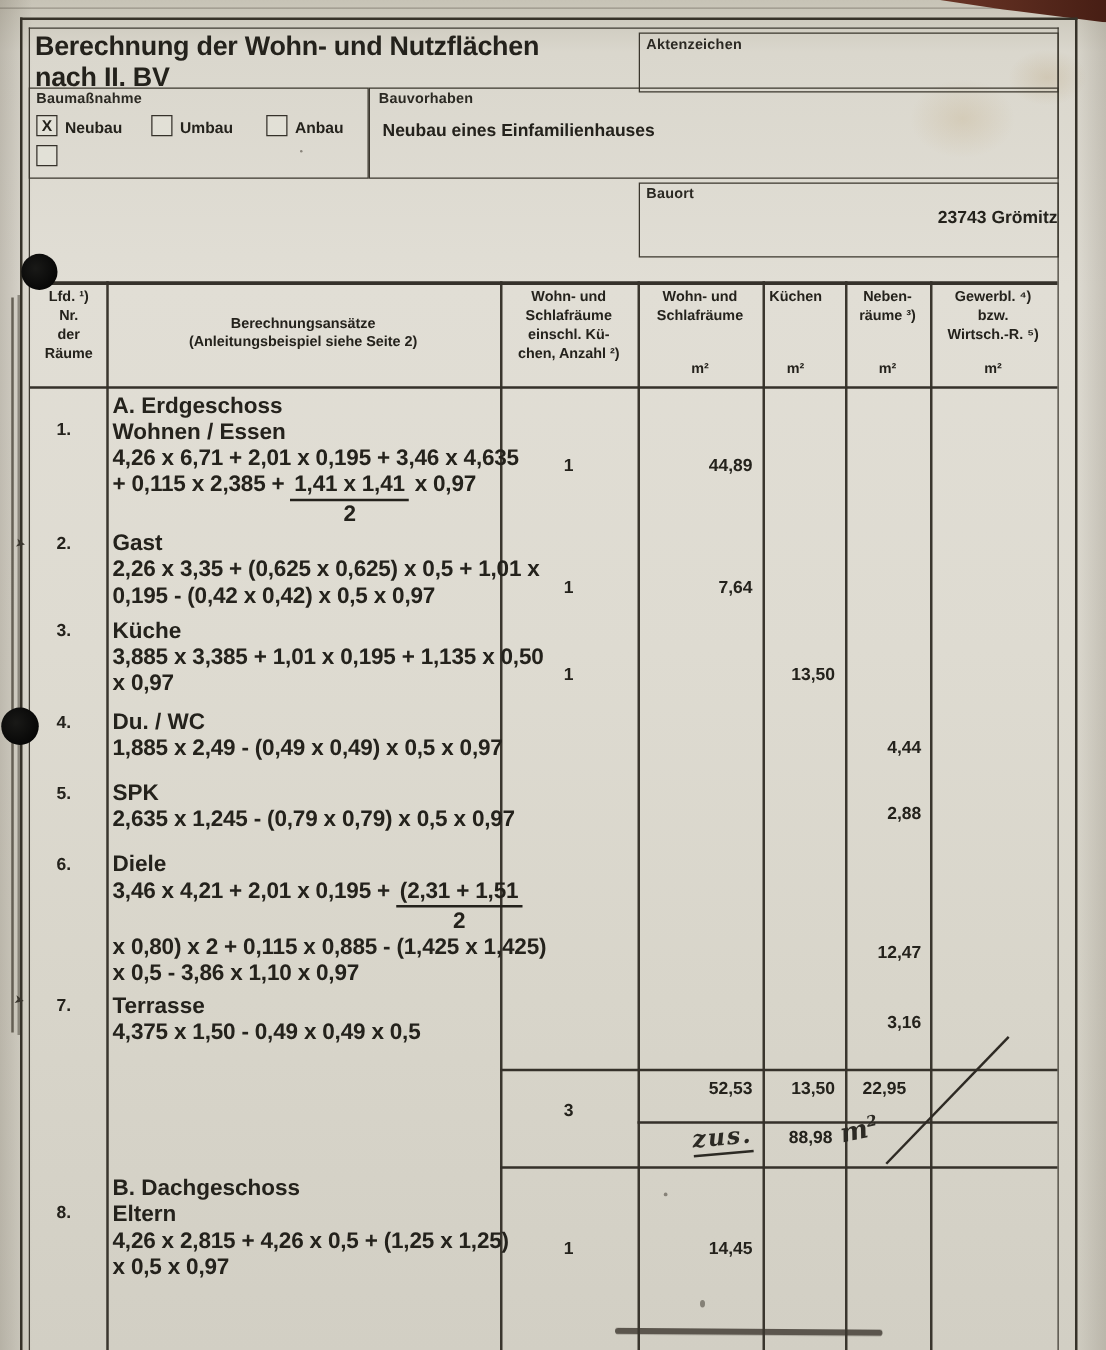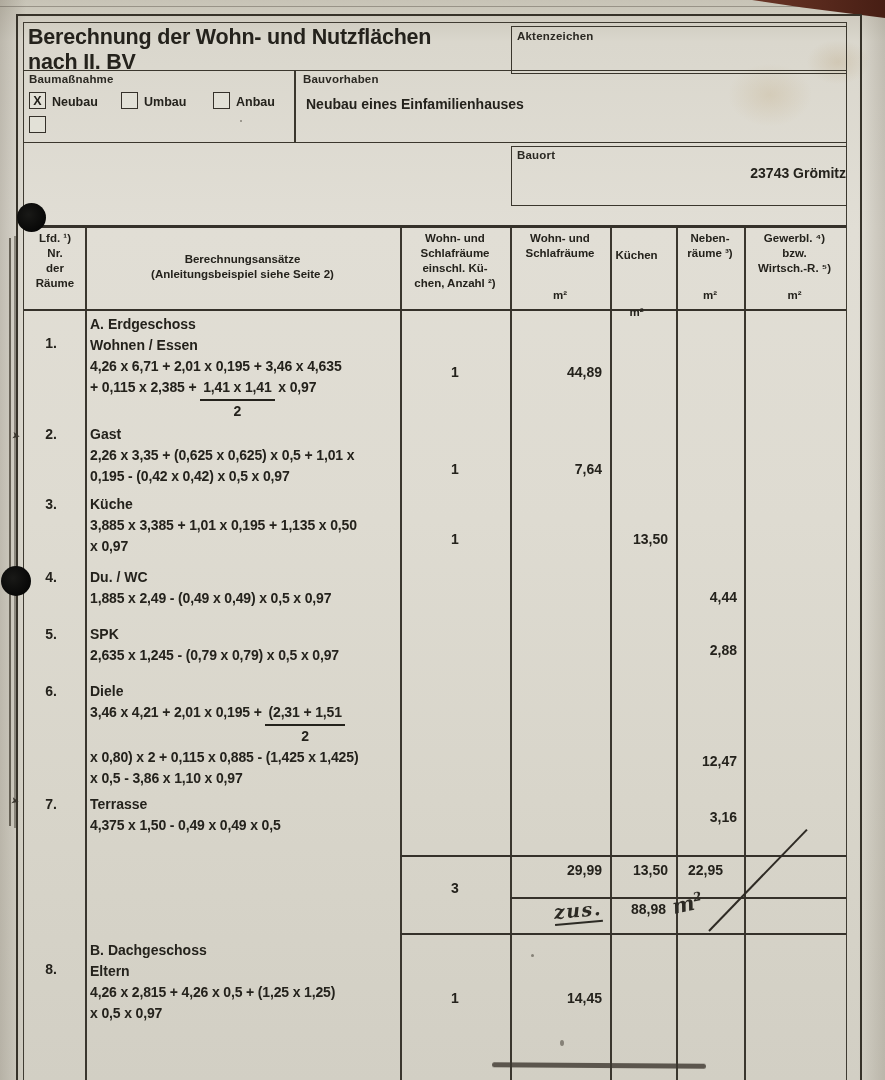--- a/index.html
+++ b/index.html
@@ -37,21 +37,21 @@
      display:flex;align-items:center;justify-content:center;font-size:12.5px;font-weight:bold;}
   .cb-label{font-size:12.5px;font-weight:bold;}
   
   .vline{background:#3a362e;width:1.6px;z-index:1;}
   .hline{background:#35312a;z-index:1;}
   .hc{display:flex;flex-direction:column;align-items:center;z-index:2;
       font-size:11.5px;font-weight:bold;line-height:15px;text-align:center;padding:4px 1px;}
   .hc.center{justify-content:center;}
   .hc .m2{margin-top:auto;}
   .rownum,.val{font-size:14px;font-weight:bold;z-index:2;}
-  .rowtext{z-index:2;font-weight:bold;font-size:14px;line-height:21px;}
+  .rowtext{z-index:2;font-weight:bold;font-size:18px;line-height:21px;}
   .fline{display:flex;align-items:flex-start;white-space:pre;letter-spacing:-.15px;}
   .frac{display:inline-block;text-align:center;}
   .frac .fnum{display:block;border-bottom:2px solid #24221c;padding:0 3px 1px;}
   .frac .fden{display:block;}
   .diag{height:2px;background:#2e2a24;transform-origin:0 50%;z-index:2;}
   .hand{font-family:"DejaVu Serif","Liberation Serif",serif;font-style:italic;font-weight:bold;color:#2c2a24;z-index:2;}
   .hand-zus{font-size:19px;letter-spacing:1.5px;transform:rotate(-5deg);border-bottom:2.5px solid #2c2a24;padding-bottom:1px;}
   .hand-m2{font-size:21px;transform:rotate(-12deg);}
   .hand-m2 sup{font-size:12px;}
 </style>
@@ -126,21 +126,21 @@
         <div>Wohn- und</div>
         <div>Schlafräume</div>
         <div>einschl. Kü-</div>
         <div>chen, Anzahl ²)</div>
       </div>
       <div class="abs hc" style="left: 510px; top: 227px; width: 100px; height: 80px;">
         <div>Wohn- und</div>
         <div>Schlafräume</div>
         <div class="m2">m²</div>
       </div>
-      <div class="abs hc" style="left: 610px; top: 244px; width: 53px; height: 80px;">
+      <div class="abs hc" style="left: 610px; top: 227px; width: 53px; height: 80px;">
         <div>Küchen</div>
         <div class="m2">m²</div>
       </div>
       <div class="abs hc" style="left: 676px; top: 227px; width: 68px; height: 80px;">
         <div>Neben-</div>
         <div>räume ³)</div>
         <div class="m2">m²</div>
       </div>
       <div class="abs hc" style="left: 744px; top: 227px; width: 101px; height: 80px;">
         <div>Gewerbl. ⁴)</div>
@@ -205,23 +205,23 @@
         <div>Eltern</div>
         <div class="fline"><span>4,26 x 2,815 + 4,26 x 0,5 + (1,25 x 1,25)</span></div>
         <div class="fline"><span>x 0,5 x 0,97</span></div>
       </div>
       <div class="abs val" style="left: 400px; top: 990px; width: 110px; text-align: center;">1</div>
       <div class="abs val" style="left: 512px; top: 990px; width: 90px; text-align: right;">14,45</div>
       <div class="abs hline" style="left: 400px; top: 855px; width: 446px; height: 2px;"></div>
       <div class="abs hline" style="left: 510px; top: 897px; width: 336px; height: 1.8px;"></div>
       <div class="abs hline" style="left: 400px; top: 933px; width: 446px; height: 2px;"></div>
       <div class="abs val" style="left: 400px; top: 880px; width: 110px; text-align: center;">3</div>
-      <div class="abs val" style="left: 512px; top: 862px; width: 90px; text-align: right;">29,99</div>
+      <div class="abs val" style="left: 512px; top: 862px; width: 90px; text-align: right;">52,53</div>
       <div class="abs val" style="left: 612px; top: 862px; width: 56px; text-align: right;">13,50</div>
-      <div class="abs val" style="left: 688px; top: 862px; width: 59px; text-align: left;">22,95</div>
+      <div class="abs val" style="left: 666px; top: 862px; width: 59px; text-align: right;">22,95</div>
       <div class="abs hand hand-zus" style="left: 554px; top: 899px;">zus.</div>
       <div class="abs val" style="left: 606px; top: 901px; width: 60px; text-align: right;">88,98</div>
       <div class="abs hand hand-m2" style="left: 672px; top: 891px;"><span>m</span><sup>2</sup></div>
       <div class="abs diag" style="left: 709px; top: 930px; width: 141px; transform: rotate(-46deg);"></div>
     </div>
 
   <div class="abs margin-line" style="left:9px;top:238px;height:588px;"></div>
   <div class="abs margin-line" style="left:14px;top:236px;height:592px;opacity:.65;"></div>
   <div class="abs pen-mark" style="left:12px;top:430px;transform:rotate(12deg);">➤</div>
   <div class="abs pen-mark" style="left:11px;top:795px;transform:rotate(14deg);">➤</div>

